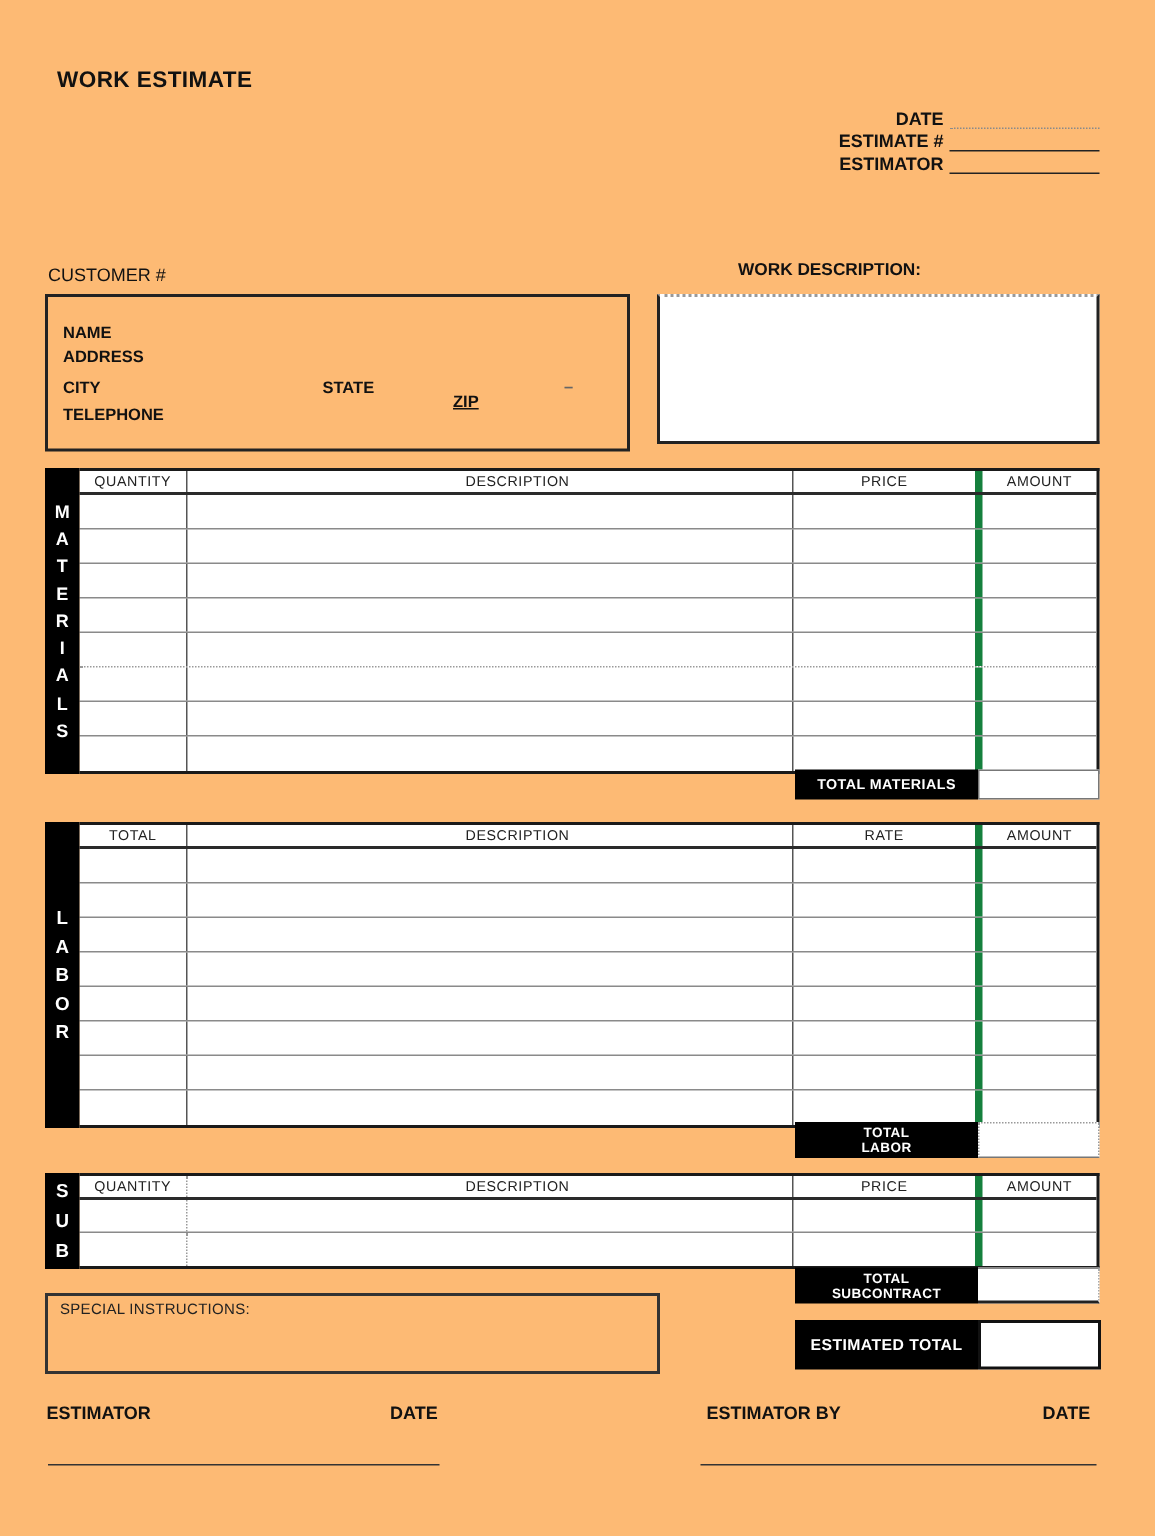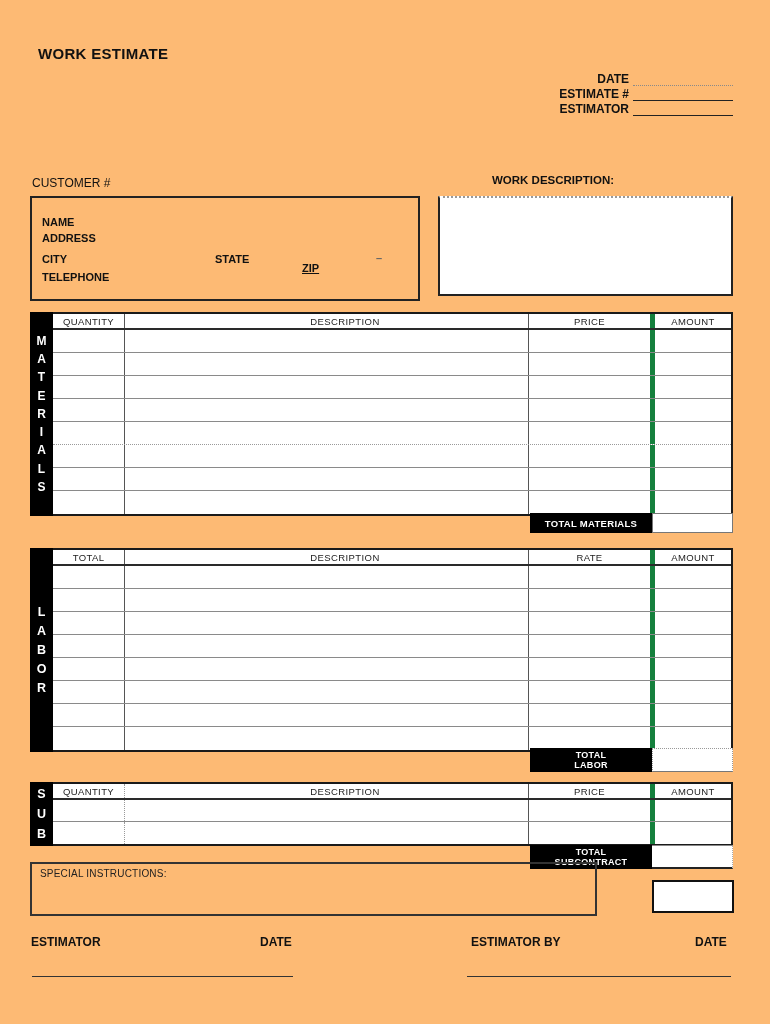--- a/index.html
+++ b/index.html
@@ -54,21 +54,21 @@
           align-items:center;justify-content:center;text-align:center;box-sizing:border-box;}
   .tot-mat{left:530px;top:513px;width:122px;height:20px;font-size:9.5px;letter-spacing:.3px;}
   .tot-mat-amt{left:652px;top:513px;width:81px;height:20px;border:1px solid #777;box-sizing:border-box;background:#fff;}
   .tot-lab{left:530px;top:748px;width:122px;height:24px;font-size:9px;line-height:10px;letter-spacing:.3px;}
   .tot-lab-amt{left:652px;top:748px;width:81px;height:24px;border:1px dotted #999;border-bottom:1px solid #777;box-sizing:border-box;background:#fff;}
   .tot-sub{left:530px;top:845px;width:122px;height:24px;font-size:9px;line-height:10px;letter-spacing:.3px;}
   .tot-sub-amt{left:652px;top:845px;width:81px;height:24px;border-top:1px solid #888;border-right:1px dotted #aaa;border-bottom:2px solid #222;box-sizing:border-box;background:#fff;}
   .est-tot{left:530px;top:880px;width:122px;height:33px;font-size:10.5px;letter-spacing:.3px;}
   .est-tot-amt{left:652px;top:880px;width:82px;height:33px;border:2px solid #111;box-sizing:border-box;background:#fff;}
   
-  .spec-box{left:30px;top:862px;width:567px;height:54px;border:2px solid #333;box-sizing:border-box;}
+  .spec-box{left:30px;top:862px;width:410px;height:54px;border:2px solid #333;box-sizing:border-box;}
   .spec-label{position:absolute;left:8px;top:4px;font-size:10px;color:#222;letter-spacing:.2px;}
   
   .sig{font-size:12px;font-weight:bold;top:935px;}
   .sig-estimator{left:31px;}
   .sig-date-left{left:260px;}
   .sig-approved{left:471px;}
   .sig-date-right{left:695px;}
   .sigline{top:976px;border-top:1.5px solid #333;height:0;}
   .sigline.l{left:32px;width:261px;}
   .sigline.r{left:467px;width:264px;}
@@ -276,20 +276,21 @@
   <div class="abs totbar tot-sub">
     <span>TOTAL</span>
     <span>SUBCONTRACT</span>
   </div>
   <div class="abs tot-sub-amt"></div>
 
   <div class="abs spec-box">
     <span class="spec-label">SPECIAL INSTRUCTIONS:</span>
   </div>
 
+  <div class="abs totbar est-tot">ESTIMATED TOTAL</div>
   <div class="abs est-tot-amt"></div>
 
   <div class="abs sig sig-estimator">ESTIMATOR</div>
   <div class="abs sig sig-date-left">DATE</div>
   <div class="abs sig sig-approved">ESTIMATOR BY</div>
   <div class="abs sig sig-date-right">DATE</div>
   <div class="abs sigline l"></div>
   <div class="abs sigline r"></div>
 
 </div>

